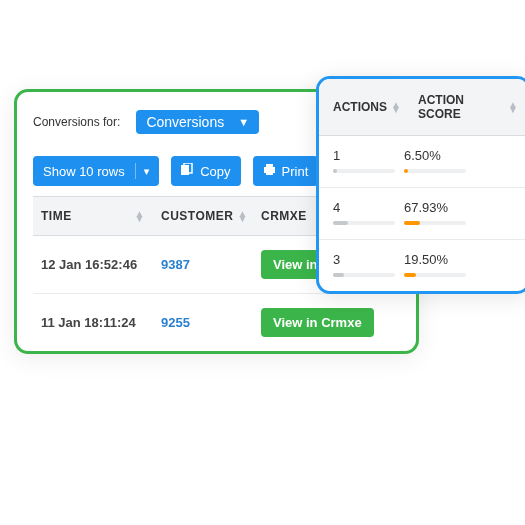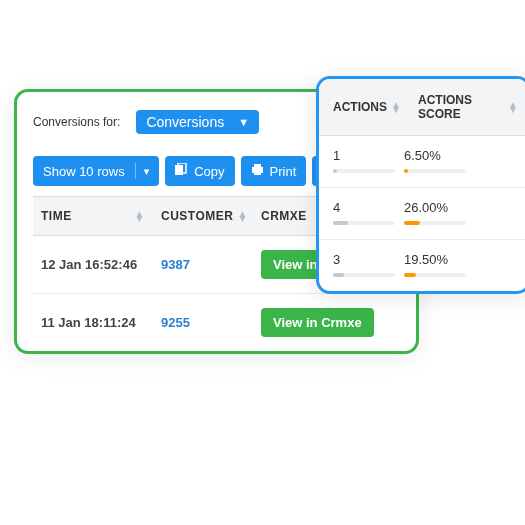--- a/index.html
+++ b/index.html
@@ -26,21 +26,21 @@
   border-radius: 4px;
   padding: 4px 10px;
   font-size: 14px;
   display: inline-flex;
   align-items: center;
   gap: 14px;
   cursor: pointer;
 }
 .chevron { font-size: 11px; }
 
-.toolbar { display: flex; gap: 6px; margin-bottom: 10px; }
+.toolbar { display: flex; gap: 12px; margin-bottom: 10px; }
 .btn {
   background: #1e90f0;
   color: #fff;
   border-radius: 4px;
   padding: 7px 10px;
   font-size: 13px;
   display: inline-flex;
   align-items: center;
   gap: 6px;
   cursor: pointer;
@@ -213,21 +213,21 @@
 <div class="side-panel">
   <div class="side-head">
     <div class="side-th side-th1">
       <span>ACTIONS</span>
       <span class="sort-icon">
           <span>▲</span>
           <span>▼</span>
         </span>
     </div>
     <div class="side-th side-th2">
-      <span>ACTIONS SCORE</span>
+      <span>ACTION SCORE</span>
       <span class="sort-icon">
           <span>▲</span>
           <span>▼</span>
         </span>
     </div>
   </div>
 
   <div class="side-row">
     <div class="scell scell1">
       <span class="sval">1</span>
@@ -243,21 +243,21 @@
     </div>
   </div>
   <div class="side-row">
     <div class="scell scell1">
       <span class="sval">4</span>
       <div class="bar-bg">
           <div class="bar-fill-g" style="width:24%"></div>
         </div>
     </div>
     <div class="scell scell2">
-      <span class="sval">26.00%</span>
+      <span class="sval">67.93%</span>
       <div class="bar-bg">
           <div class="bar-fill-o" style="width:26%"></div>
         </div>
     </div>
   </div>
   <div class="side-row">
     <div class="scell scell1">
       <span class="sval">3</span>
       <div class="bar-bg">
           <div class="bar-fill-g" style="width:18%"></div>

